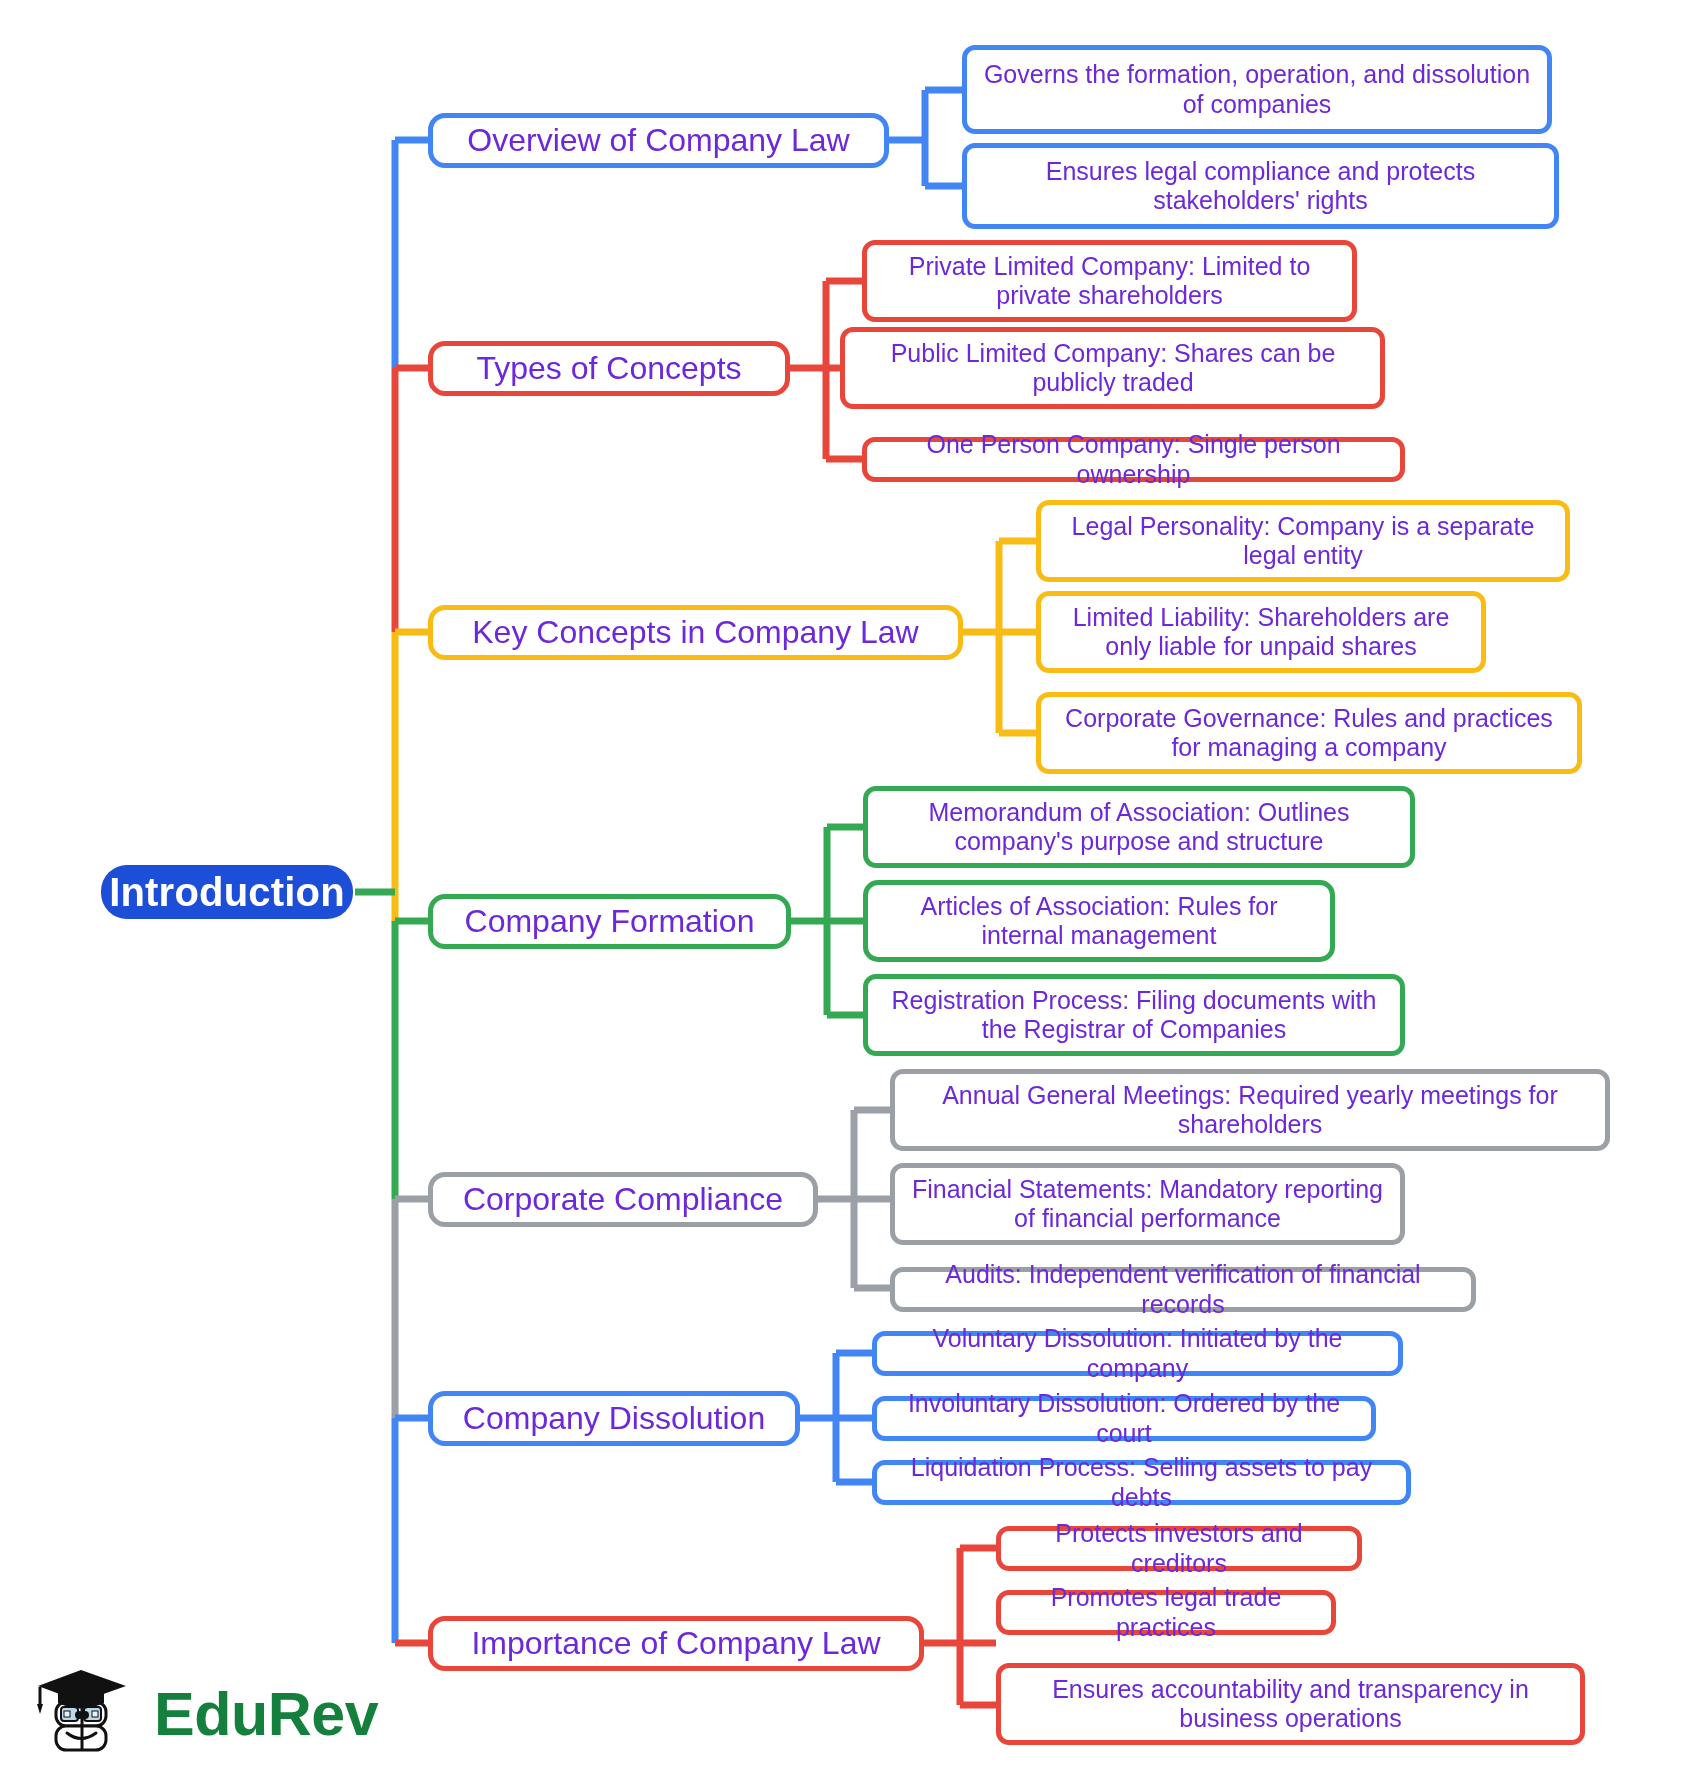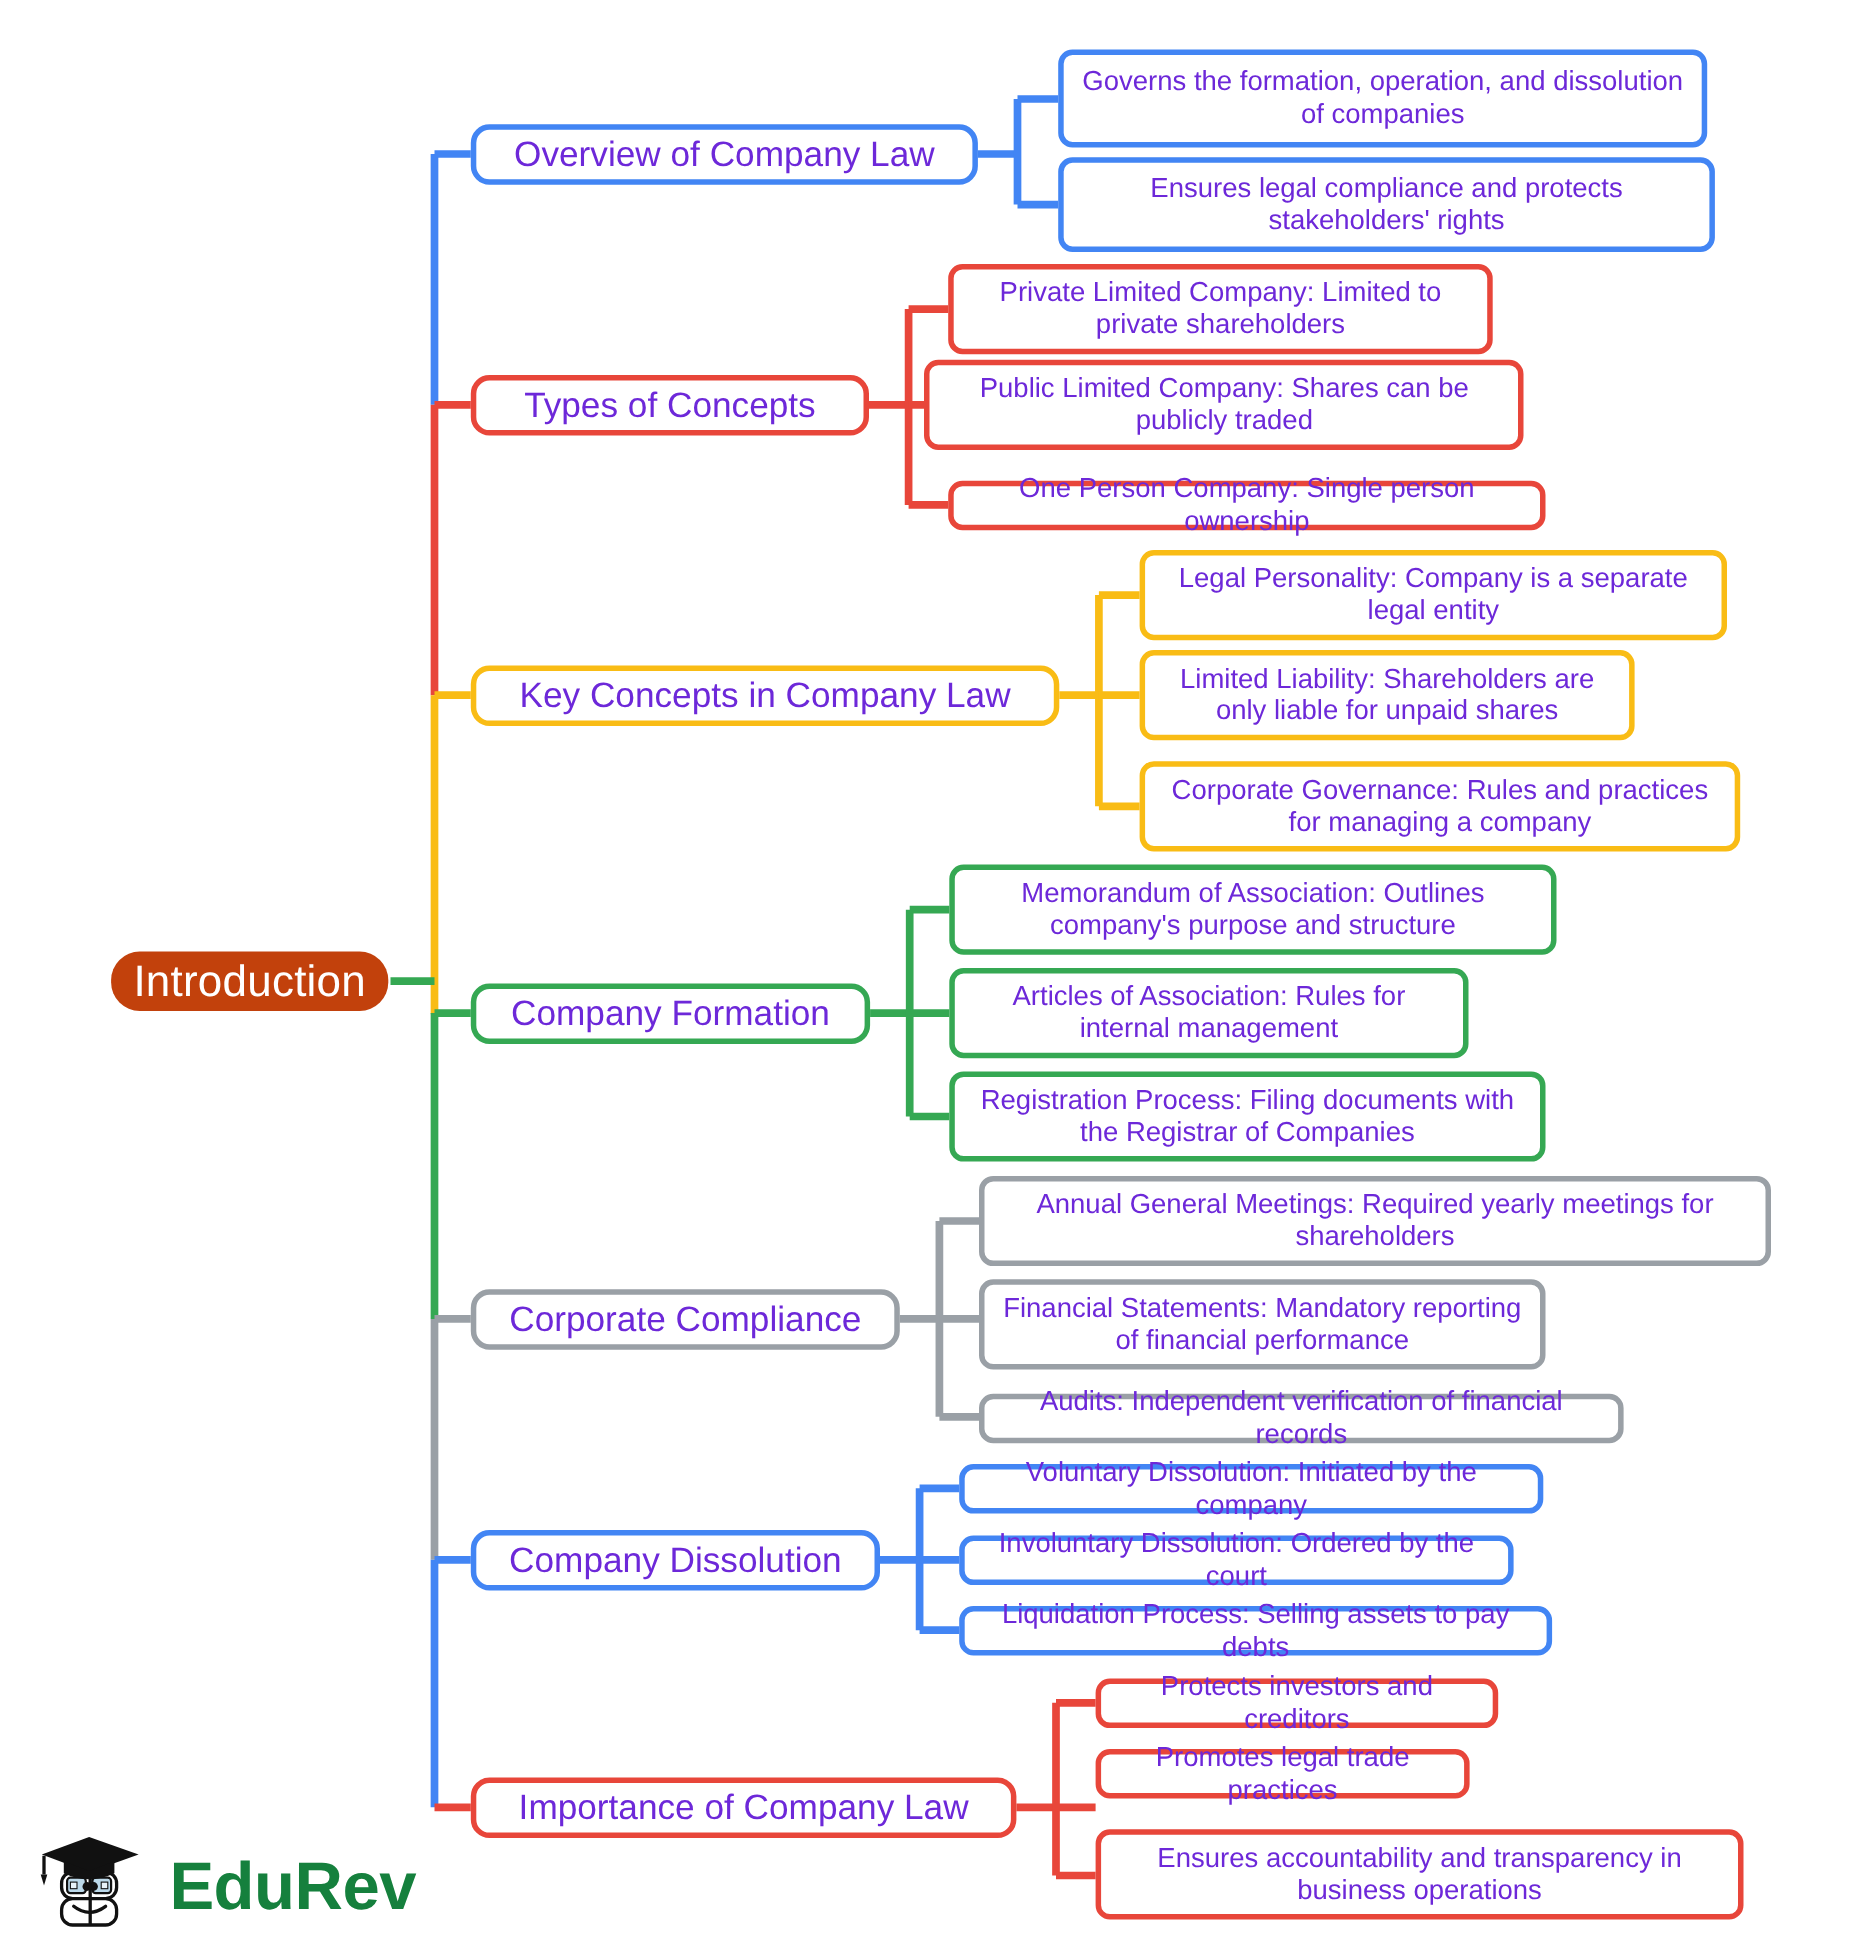--- a/index.html
+++ b/index.html
@@ -33,24 +33,24 @@
     display: flex;
     align-items: center;
     justify-content: center;
     text-align: center;
     color: #6d28d9;
     line-height: 1.18;
   }
   .root-node {
     position: absolute;
     box-sizing: border-box;
-    background: #c2410c;
+    background: #1d4ed8;
     color: #ffffff;
     font-size: 40px;
-    font-weight: normal;
+    font-weight: bold;
     border-radius: 26px;
     display: flex;
     align-items: center;
     justify-content: center;
     letter-spacing: 0.2px;
   }
   .branch {
     border-style: solid;
     border-width: 5px;
     border-radius: 17px;
@@ -202,21 +202,21 @@
   <div class="node leaf c-yellow" style="left:1036px; top:692px; width:546px; height:82px;">
     <span>Corporate Governance: Rules and practices for managing a company</span>
   </div>
 
   <div class="node branch c-green" style="left:428px; top:894px; width:363px; height:55px;">
     <span>Company Formation</span>
   </div>
   <div class="node leaf c-green" style="left:863px; top:786px; width:552px; height:82px;">
     <span>Memorandum of Association: Outlines company's purpose and structure</span>
   </div>
-  <div class="node leaf c-green" style="left:863px; top:880px; width:472px; height:82px;">
+  <div class="node leaf c-green" style="left:863px; top:880px; width:472px; height:82px;border-radius:15px;">
     <span>Articles of Association: Rules for internal management</span>
   </div>
   <div class="node leaf c-green" style="left:863px; top:974px; width:542px; height:82px;">
     <span>Registration Process: Filing documents with the Registrar of Companies</span>
   </div>
 
   <div class="node branch c-gray" style="left:428px; top:1172px; width:390px; height:55px;">
     <span>Corporate Compliance</span>
   </div>
   <div class="node leaf c-gray" style="left:890px; top:1069px; width:720px; height:82px;">

